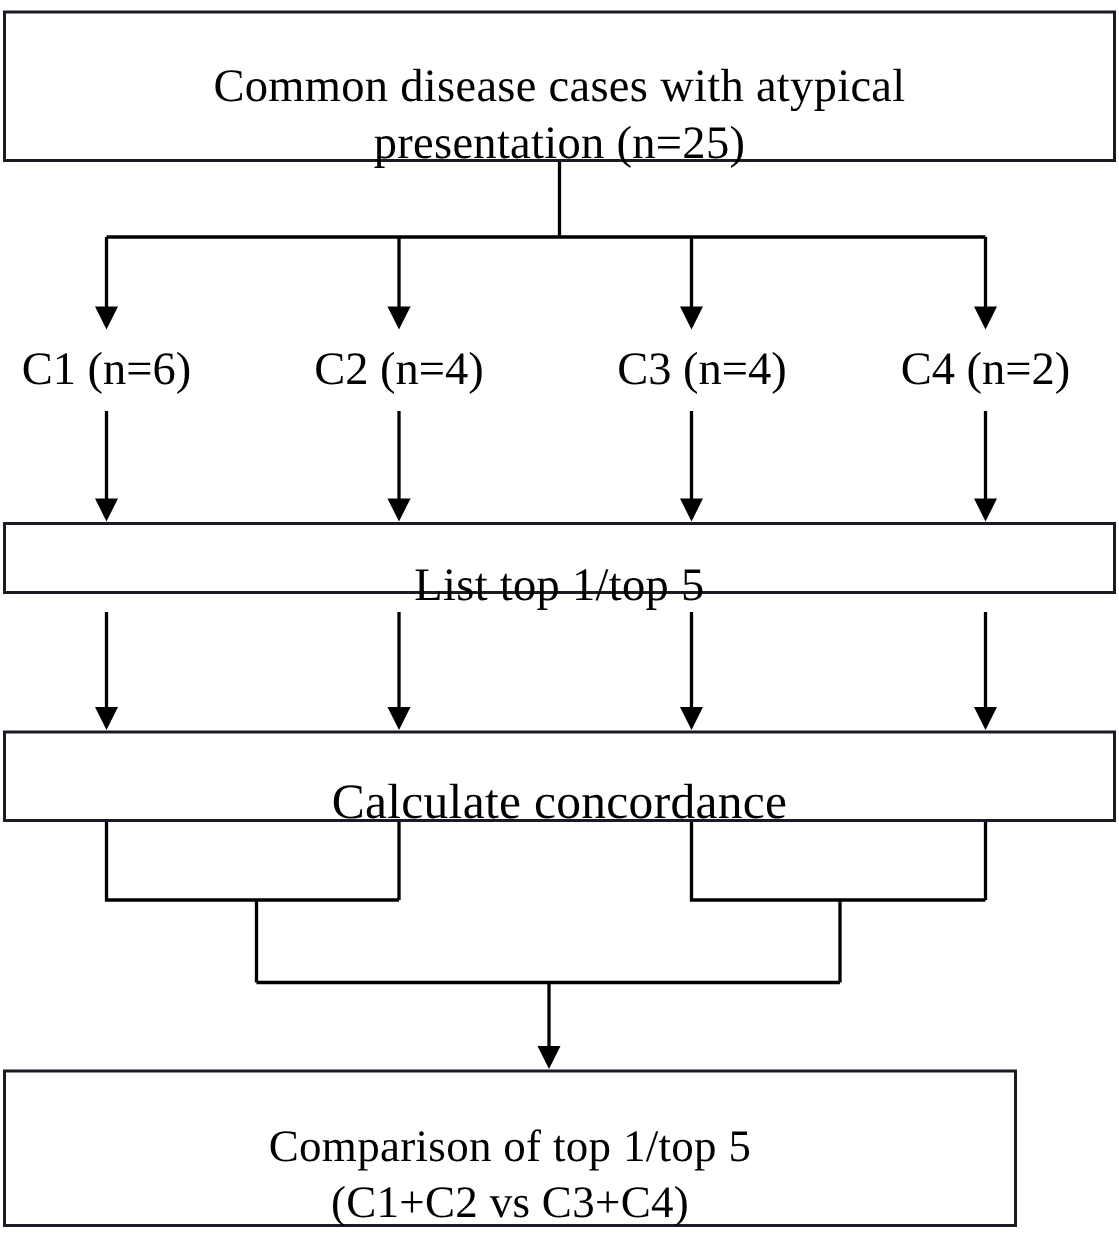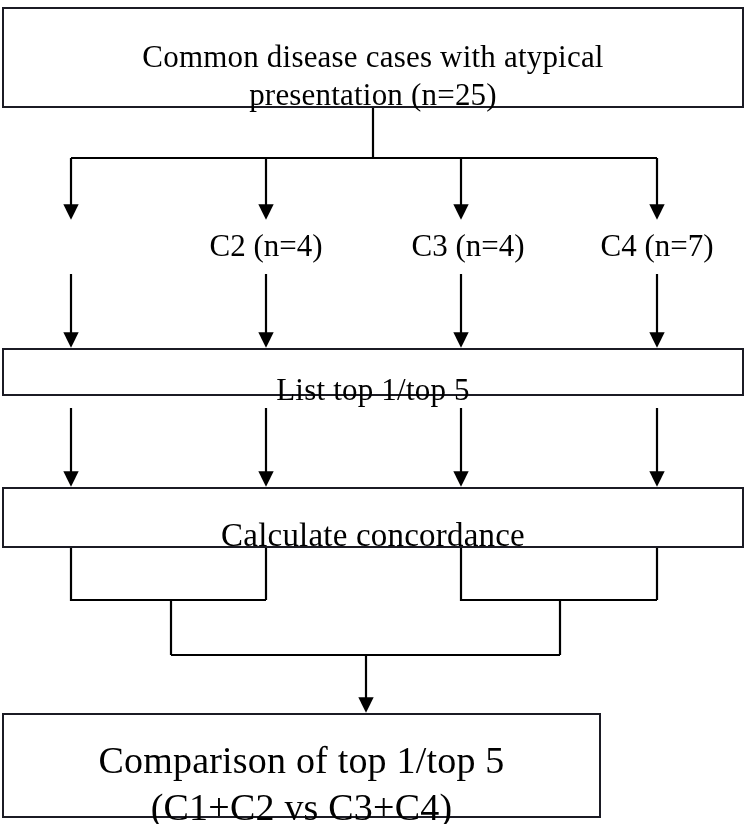--- a/index.html
+++ b/index.html
@@ -40,21 +40,21 @@
     display: block;
     width: 100%;
     padding: 0 22px;
     box-sizing: border-box;
     white-space: pre-line;
     margin-top: 36px;
   }
   #box-top      { left: 2px;  top: 7px;   width: 742px; height: 101px; font-size: 31px; }
   #box-list     { left: 2px;  top: 348px; width: 742px; height: 48px;  font-size: 31px; }
   #box-calc     { left: 2px;  top: 487px; width: 742px; height: 61px;  font-size: 33px; }
-  #box-compare  { left: 2px;  top: 713px; width: 599px; height: 105px; font-size: 38px; }
+  #box-compare  { left: 2px;  top: 713px; width: 676px; height: 105px; font-size: 30px; }
 
   .grp-label {
     position: absolute;
     font-size: 31px;
     color: #000000;
     white-space: nowrap;
     text-align: center;
     transform: translateX(-50%);
     top: 228px;
   }
@@ -110,23 +110,24 @@
     <g stroke="#000000" stroke-width="2.2" fill="none">
       <path d="M 366 655 L 366 705" marker-end="url(#arrow)"></path>
     </g>
   </svg>
 
   <div class="box" id="box-top">
     <span class="txt">Common disease cases with atypical
 presentation (n=25)</span>
   </div>
 
+  <div class="grp-label" style="left:71px;">C1 (n=6)</div>
   <div class="grp-label" style="left:266px;">C2 (n=4)</div>
   <div class="grp-label" style="left:468px;">C3 (n=4)</div>
-  <div class="grp-label" style="left:657px;">C4 (n=7)</div>
+  <div class="grp-label" style="left:657px;">C4 (n=2)</div>
 
   <div class="box" id="box-list">
     <span class="txt">List top 1/top 5</span>
   </div>
 
   <div class="box" id="box-calc">
     <span class="txt">Calculate concordance</span>
   </div>
 
   <div class="box" id="box-compare">

